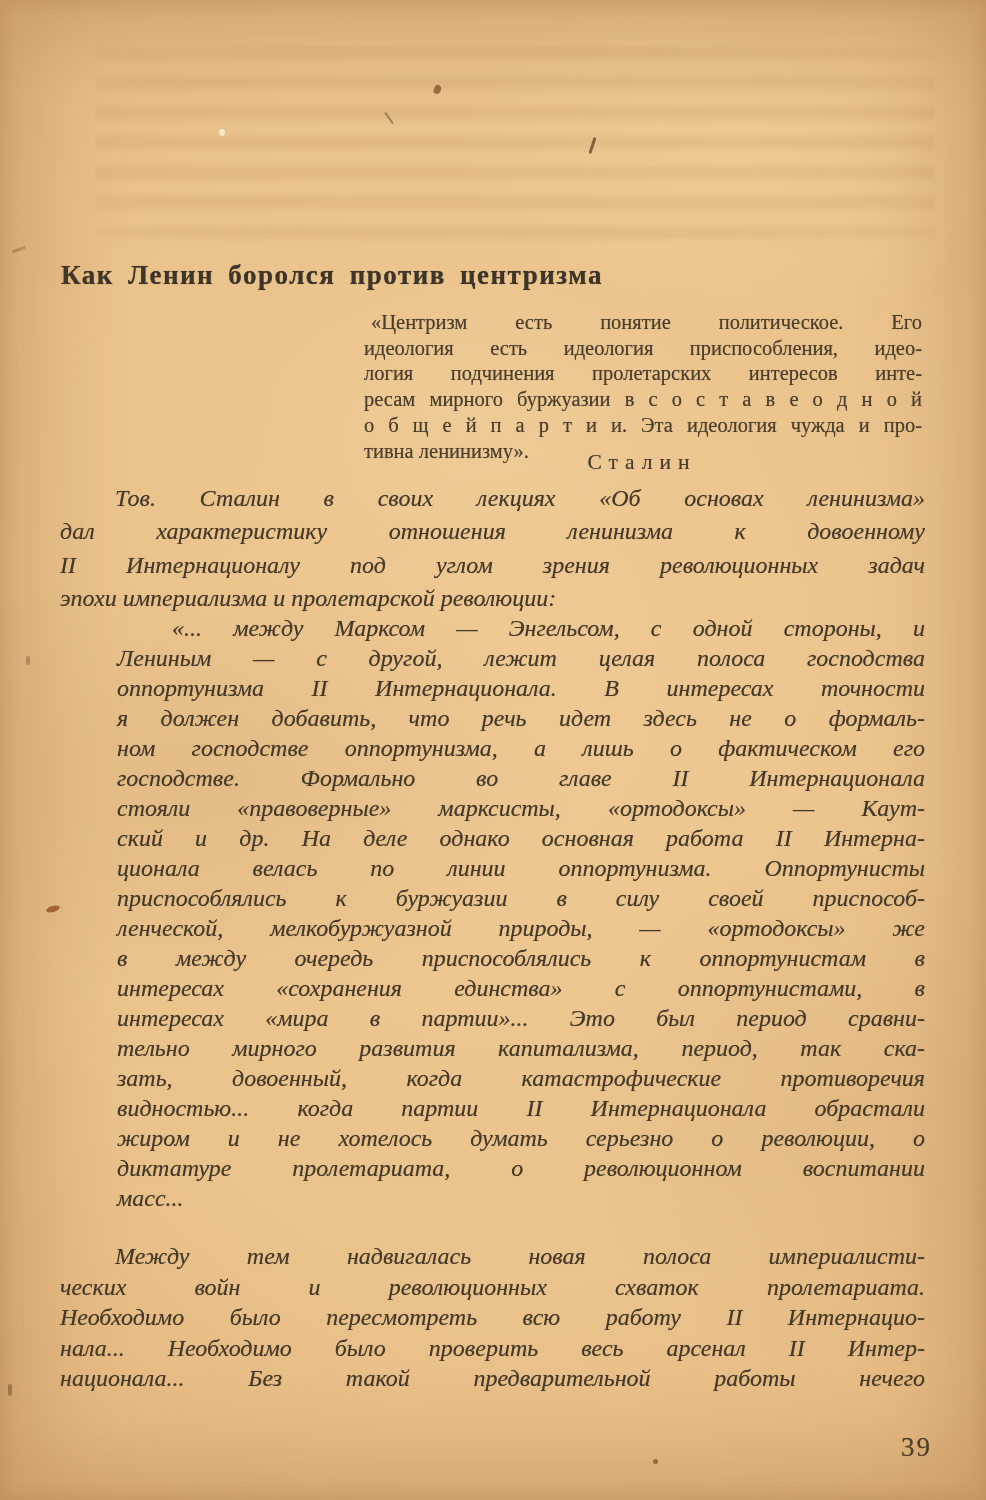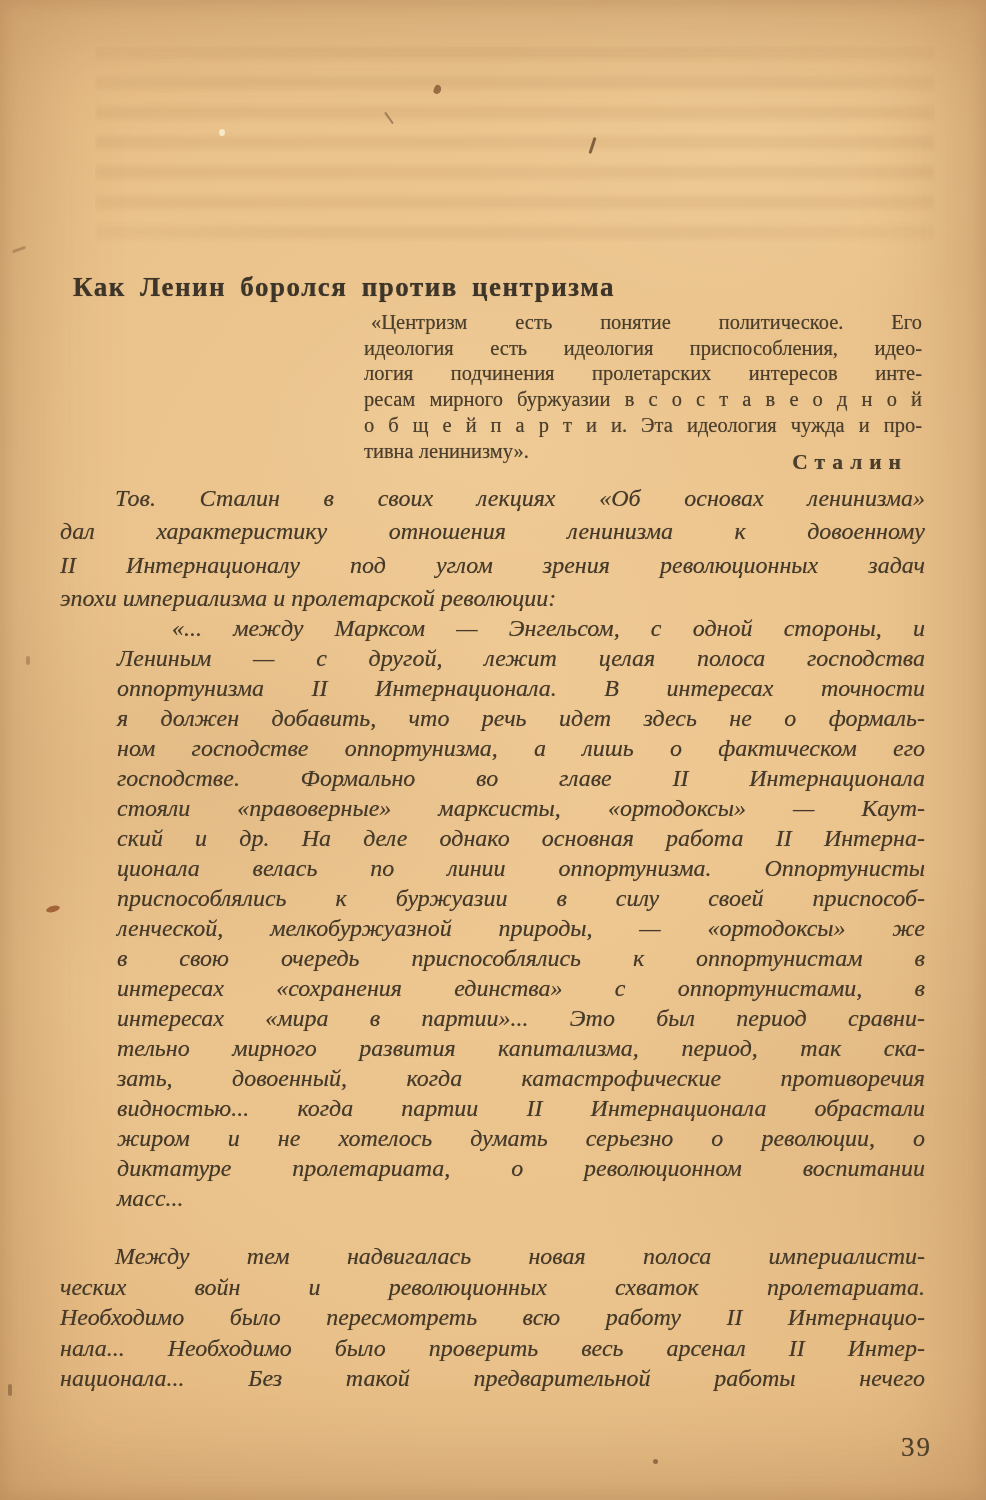--- a/index.html
+++ b/index.html
@@ -29,38 +29,38 @@
   
   .ghost{
     position:absolute;left:95px;top:46px;width:840px;height:205px;
     background:repeating-linear-gradient(to bottom,
       rgba(152,108,60,.17) 0 13px, rgba(152,108,60,0) 13px 30px);
     filter:blur(2.6px);opacity:.6;pointer-events:none;
     -webkit-mask-image:radial-gradient(90% 85% at 50% 50%, #000 55%, transparent 100%);
             mask-image:radial-gradient(90% 85% at 50% 50%, #000 55%, transparent 100%);
   }
   .heading{
-    position:absolute;left:61px;top:259px;margin:12px;
+    position:absolute;left:61px;top:259px;margin:0;
     font-size:27px;line-height:32px;font-weight:700;
     letter-spacing:1.5px;word-spacing:6px;color:#3d352a;
     text-shadow:0 0 .8px rgba(61,50,32,.7);
   }
   .text-block{position:absolute;
     text-shadow:0 0 .7px rgba(70,55,35,.55);}
   .tline{text-align:justify;text-align-last:justify;}
   .tline.last{text-align-last:left;}
   .tline.first{padding-left:55px;}
   .epigraph{
     left:364px;top:310px;width:558px;height:195px;
     font-size:20.5px;line-height:25.7px;color:#4a3e2d;
   }
   .epigraph .tline.first{padding-left:7px;}
   .signature{
     position:absolute;top:140px;left:12px;right:14px;
-    text-align:right;letter-spacing:7px;font-size:21.5px;font-weight:bold;
+    text-align:center;letter-spacing:7px;font-size:21.5px;
   }
   .para{font-size:24px;color:#453a2a;font-style:italic;}
   .p1{left:60px;top:482px;width:865px;line-height:33.4px;}
   .p2{left:117px;top:613px;width:808px;line-height:30px;}
   .p3{left:60px;top:1241px;width:865px;line-height:30.6px;}
   .pagenum{
     position:absolute;top:1432px;right:54px;
     font-size:27px;letter-spacing:2px;color:#4a3e2d;
     text-shadow:0 0 .7px rgba(70,55,35,.55);
   }
@@ -107,21 +107,21 @@
       <div class="tline">Лениным — с другой, лежит целая полоса господства</div>
       <div class="tline">оппортунизма II Интернационала. В интересах точности</div>
       <div class="tline">я должен добавить, что речь идет здесь не о формаль-</div>
       <div class="tline">ном господстве оппортунизма, а лишь о фактическом его</div>
       <div class="tline">господстве. Формально во главе II Интернационала</div>
       <div class="tline">стояли «правоверные» марксисты, «ортодоксы» — Каут-</div>
       <div class="tline">ский и др. На деле однако основная работа II Интерна-</div>
       <div class="tline">ционала велась по линии оппортунизма. Оппортунисты</div>
       <div class="tline">приспособлялись к буржуазии в силу своей приспособ-</div>
       <div class="tline">ленческой, мелкобуржуазной природы, — «ортодоксы» же</div>
-      <div class="tline">в свою очередь приспособлялись к оппортунистам в</div>
+      <div class="tline">в между очередь приспособлялись к оппортунистам в</div>
       <div class="tline">интересах «сохранения единства» с оппортунистами, в</div>
       <div class="tline">интересах «мира в партии»... Это был период сравни-</div>
       <div class="tline">тельно мирного развития капитализма, период, так ска-</div>
       <div class="tline">зать, довоенный, когда катастрофические противоречия</div>
       <div class="tline">видностью... когда партии II Интернационала обрастали</div>
       <div class="tline">жиром и не хотелось думать серьезно о революции, о</div>
       <div class="tline">диктатуре пролетариата, о революционном воспитании</div>
       <div class="tline last">масс...</div>
     </div>
 

